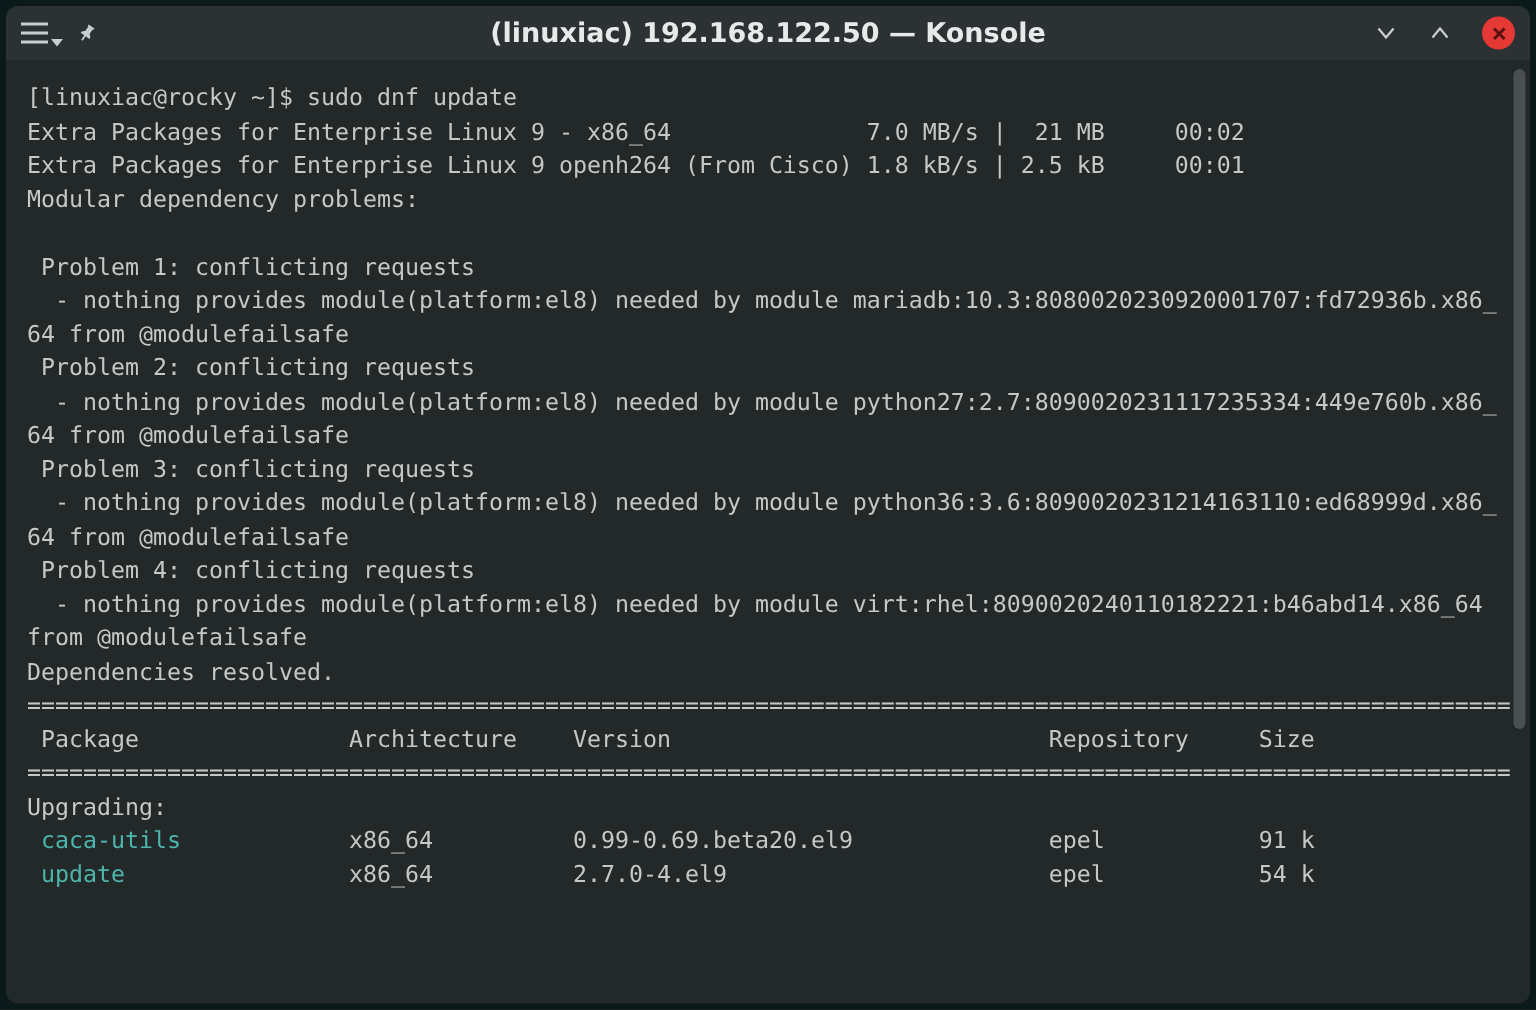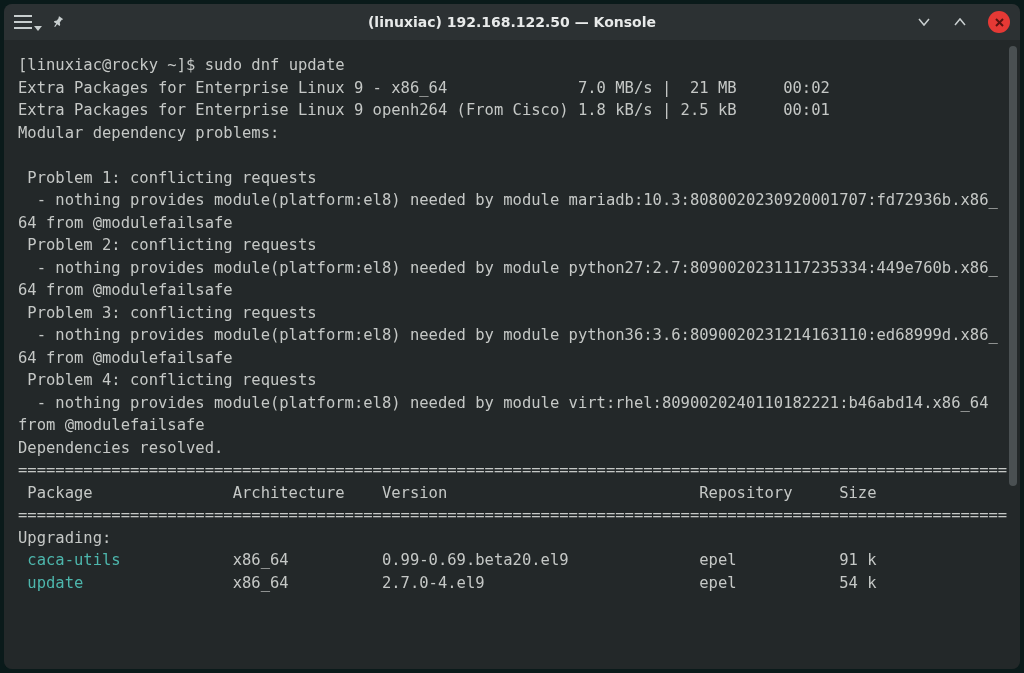--- a/index.html
+++ b/index.html
@@ -71,21 +71,21 @@
       justify-content: center;
     }
     .pin-icon svg {
       fill: #c8cecf;
     }
     .window-title {
       position: absolute;
       left: 50%;
       transform: translateX(-50%);
       color: #e8eaea;
-      font-size: 14px;
+      font-size: 18px;
       font-weight: bold;
       font-family: "DejaVu Sans", "Liberation Sans", sans-serif;
     }
     .titlebar-right {
       margin-left: auto;
       display: flex;
       align-items: center;
       gap: 20px;
     }
     .win-btn {

